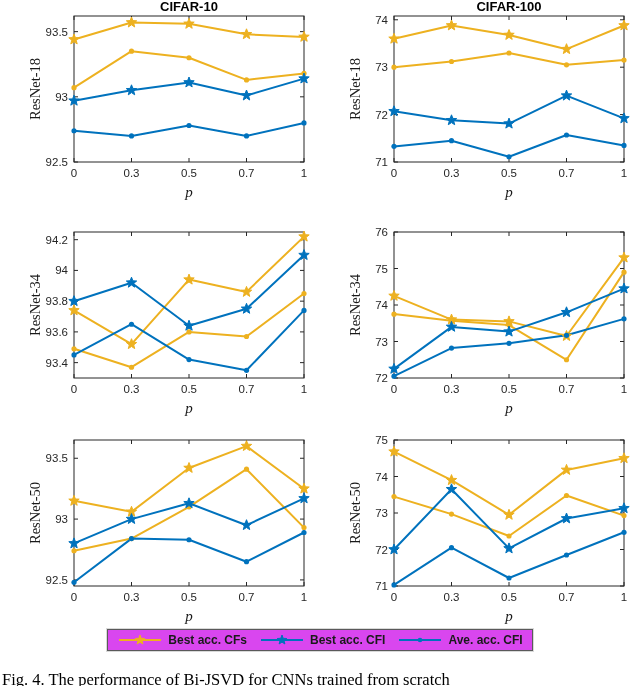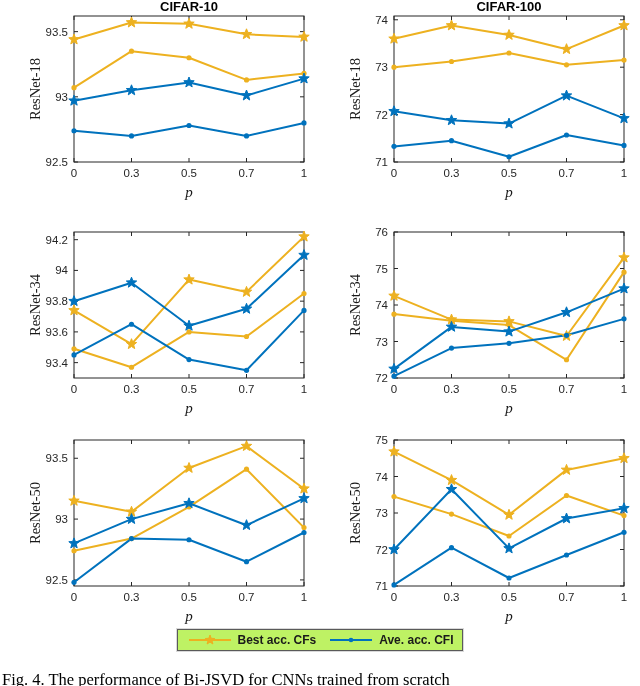--- a/index.html
+++ b/index.html
@@ -4,21 +4,21 @@
 <style>
   html,body{margin:0;padding:0;background:#ffffff;}
   body{width:640px;height:686px;overflow:hidden;position:relative;
        font-family:"Liberation Sans", sans-serif;}
   #panels{position:absolute;top:0;left:0;width:640px;height:624px;
           display:grid;grid-template-columns:320px 320px;grid-template-rows:208px 208px 208px;}
   .panel{position:relative;width:320px;height:208px;}
   .panel svg{position:absolute;top:0;left:0;}
   #legend{position:absolute;top:629px;left:0;width:640px;display:flex;justify-content:center;}
   #legend-box{display:flex;align-items:center;gap:12px;border:1px solid #5a5a5a;
-              background:#bef264;padding:3px 9px;box-shadow:0 0 0 1px #d9d9d9;}
+              background:#d946ef;padding:3px 9px;box-shadow:0 0 0 1px #d9d9d9;}
   .legend-item{display:flex;align-items:center;gap:5px;}
   .legend-label{font-size:12px;font-weight:600;color:#1a1a1a;white-space:nowrap;}
   #caption-clip{position:absolute;top:667px;left:0;width:640px;height:19px;overflow:hidden;}
   #caption-text{display:block;font-family:"Liberation Serif", serif;font-size:16.5px;
                 line-height:26px;color:#000;white-space:nowrap;padding-left:2px;}
 </style>
 </head>
 <body>
 
 <div id="panels">
@@ -382,20 +382,27 @@
       <span class="legend-item">
         <svg width="46" height="14">
           <line x1="2" y1="7" x2="44" y2="7" stroke="#EDB120" stroke-width="2"></line>
           <polygon points="23.0,2.0 24.2,5.3 27.8,5.5 25.0,7.6 25.9,11.0 23.0,9.1 20.1,11.0 21.0,7.6 18.2,5.5 21.8,5.3" fill="#EDB120" stroke="#EDB120" stroke-width="1" stroke-linejoin="round"></polygon>
         </svg>
         <span class="legend-label">Best acc. CFs</span>
       </span>
       <span class="legend-item">
         <svg width="46" height="14">
           <line x1="2" y1="7" x2="44" y2="7" stroke="#0072BD" stroke-width="2"></line>
+          <polygon points="23.0,2.0 24.2,5.3 27.8,5.5 25.0,7.6 25.9,11.0 23.0,9.1 20.1,11.0 21.0,7.6 18.2,5.5 21.8,5.3" fill="#0072BD" stroke="#0072BD" stroke-width="1" stroke-linejoin="round"></polygon>
+        </svg>
+        <span class="legend-label">Best acc. CFI</span>
+      </span>
+      <span class="legend-item">
+        <svg width="46" height="14">
+          <line x1="2" y1="7" x2="44" y2="7" stroke="#0072BD" stroke-width="2"></line>
           <circle cx="23" cy="7" r="2.3499999999999996" fill="#0072BD"></circle>
         </svg>
         <span class="legend-label">Ave. acc. CFI</span>
       </span>
     </div>
 </div>
 
 <div id="caption-clip">
   <span id="caption-text">Fig. 4.  The performance of Bi-JSVD for CNNs trained from scratch</span>
 </div>

